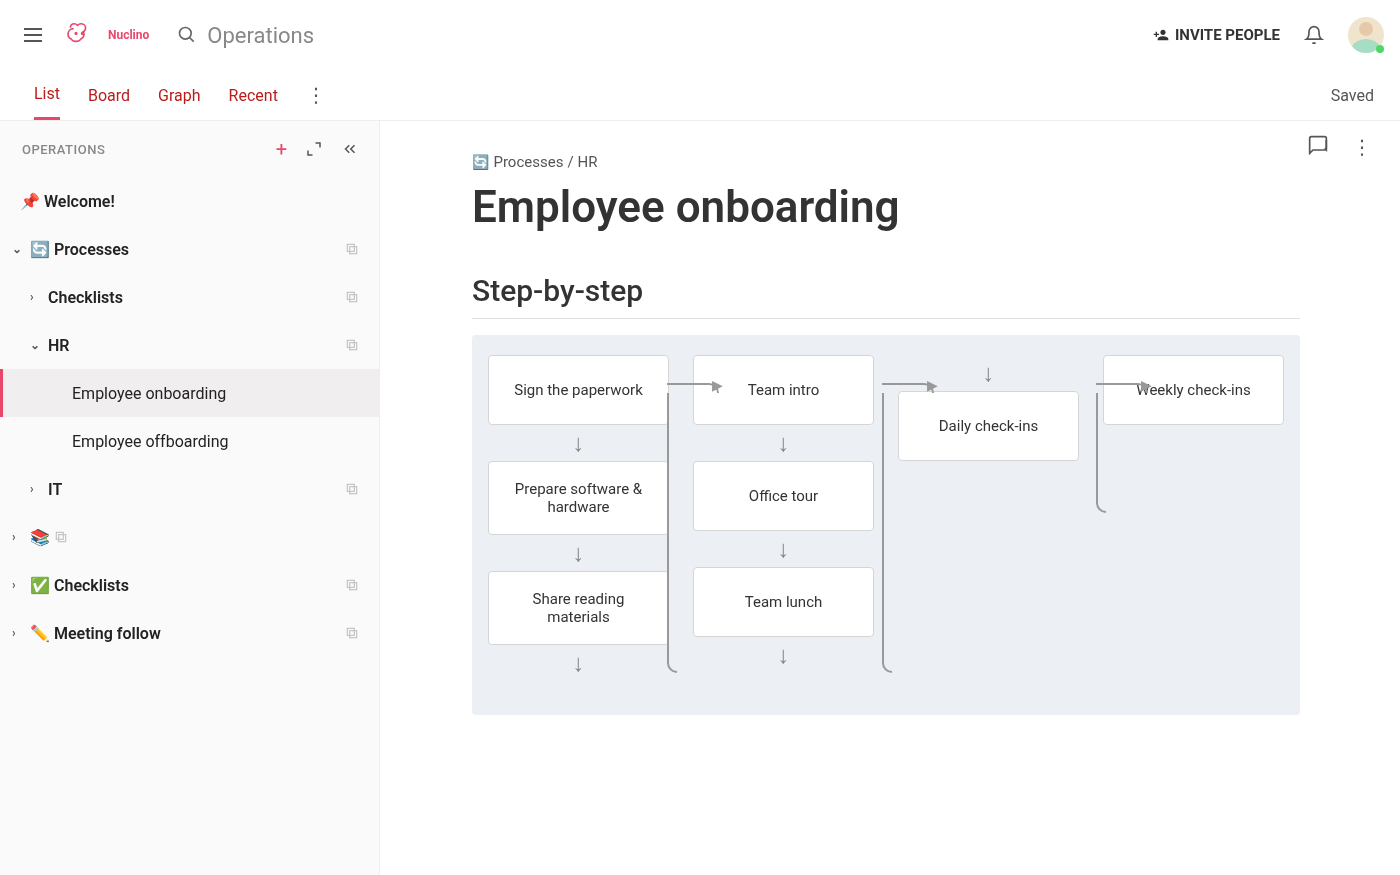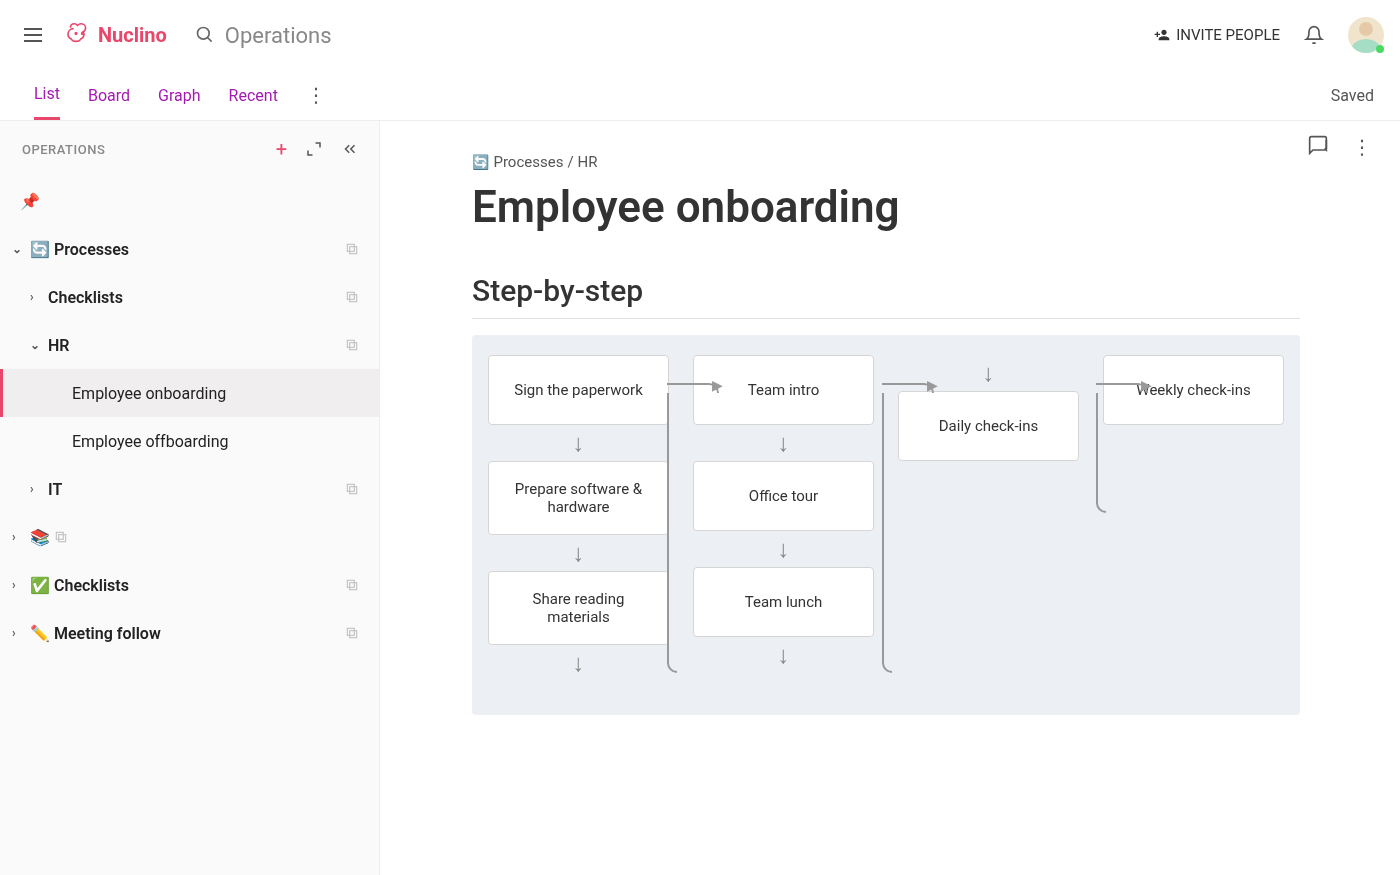--- a/index.html
+++ b/index.html
@@ -38,24 +38,24 @@
 .hamburger span {
   display: block;
   height: 2px;
   width: 18px;
   background: #555;
 }
 
 .logo {
   display: flex;
   align-items: center;
-  gap: 2px;
+  gap: 12px;
   color: #e8476b;
   font-weight: 700;
-  font-size: 20px;
+  font-size: 12px;
 }
 
 .logo-brain {
   width: 32px;
   height: 24px;
 }
 
 .search-area {
   display: flex;
   align-items: center;
@@ -77,21 +77,21 @@
   align-items: center;
   gap: 24px;
 }
 
 .invite-btn {
   display: flex;
   align-items: center;
   gap: 6px;
   color: #333;
   font-size: 15px;
-  font-weight: 400;
+  font-weight: 700;
   cursor: pointer;
 }
 
 .bell-icon {
   width: 20px;
   height: 20px;
   color: #555;
   cursor: pointer;
 }
 
@@ -141,21 +141,21 @@
   height: 50px;
   display: flex;
   align-items: center;
   padding: 0 24px 0 34px;
   gap: 28px;
   position: relative;
 }
 
 .tab {
   font-size: 16px;
-  color: #a21caf;
+  color: #b91c1c;
   cursor: pointer;
   padding-bottom: 14px;
   margin-bottom: -14px;
 }
 
 .tab.active {
   border-bottom: 3px solid #e8476b;
 }
 
 .tab-more {
@@ -474,20 +474,21 @@
         </svg>
         <svg class="icon-svg collapse-icon" viewBox="0 0 24 24" fill="none" stroke="currentColor" stroke-width="2">
           <path d="M11 7l-5 5 5 5M18 7l-5 5 5 5"></path>
         </svg>
       </div>
     </div>
     <div class="tree">
 
       <div class="tree-item depth-0 first">
         <span class="item-icon">📌</span>
+        <span class="label">Welcome!</span>
       </div>
 
       <div class="tree-item depth-0">
         <span class="chevron">⌄</span>
         <span class="item-icon">🔄</span>
         <span class="label">Processes</span>
         <svg class="copy-icon" viewBox="0 0 24 24" fill="none" stroke="currentColor" stroke-width="2">
             <rect x="8" y="8" width="12" height="12"></rect>
             <rect x="4" y="4" width="12" height="12"></rect>
           </svg>

